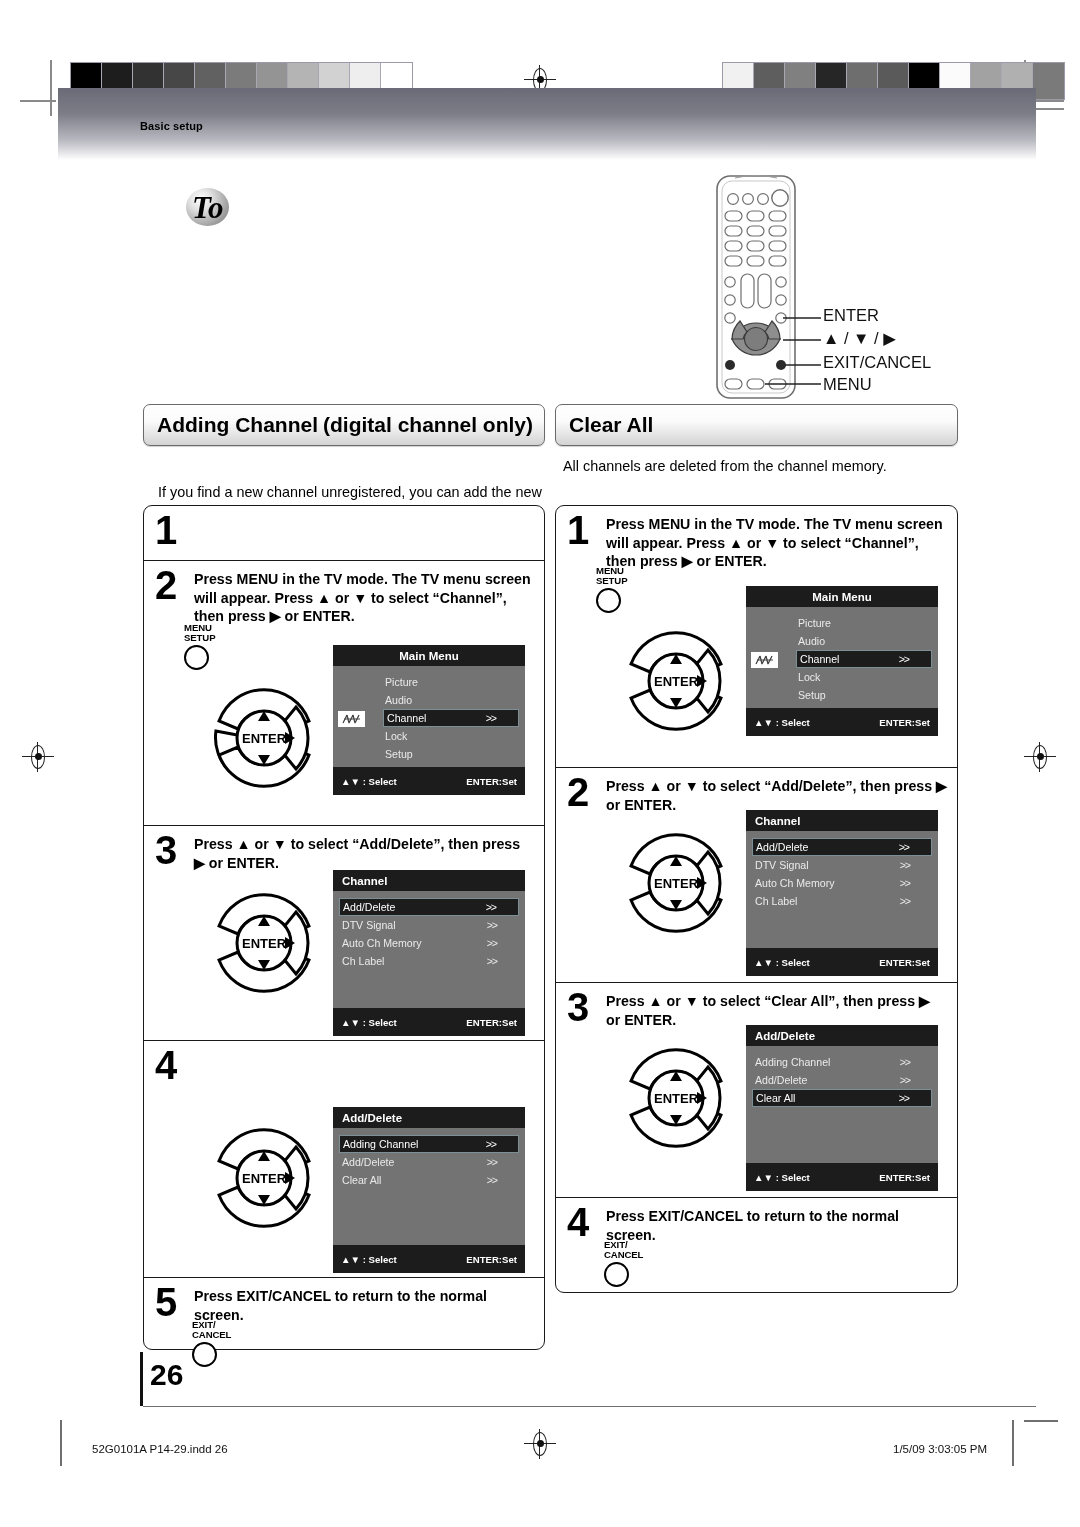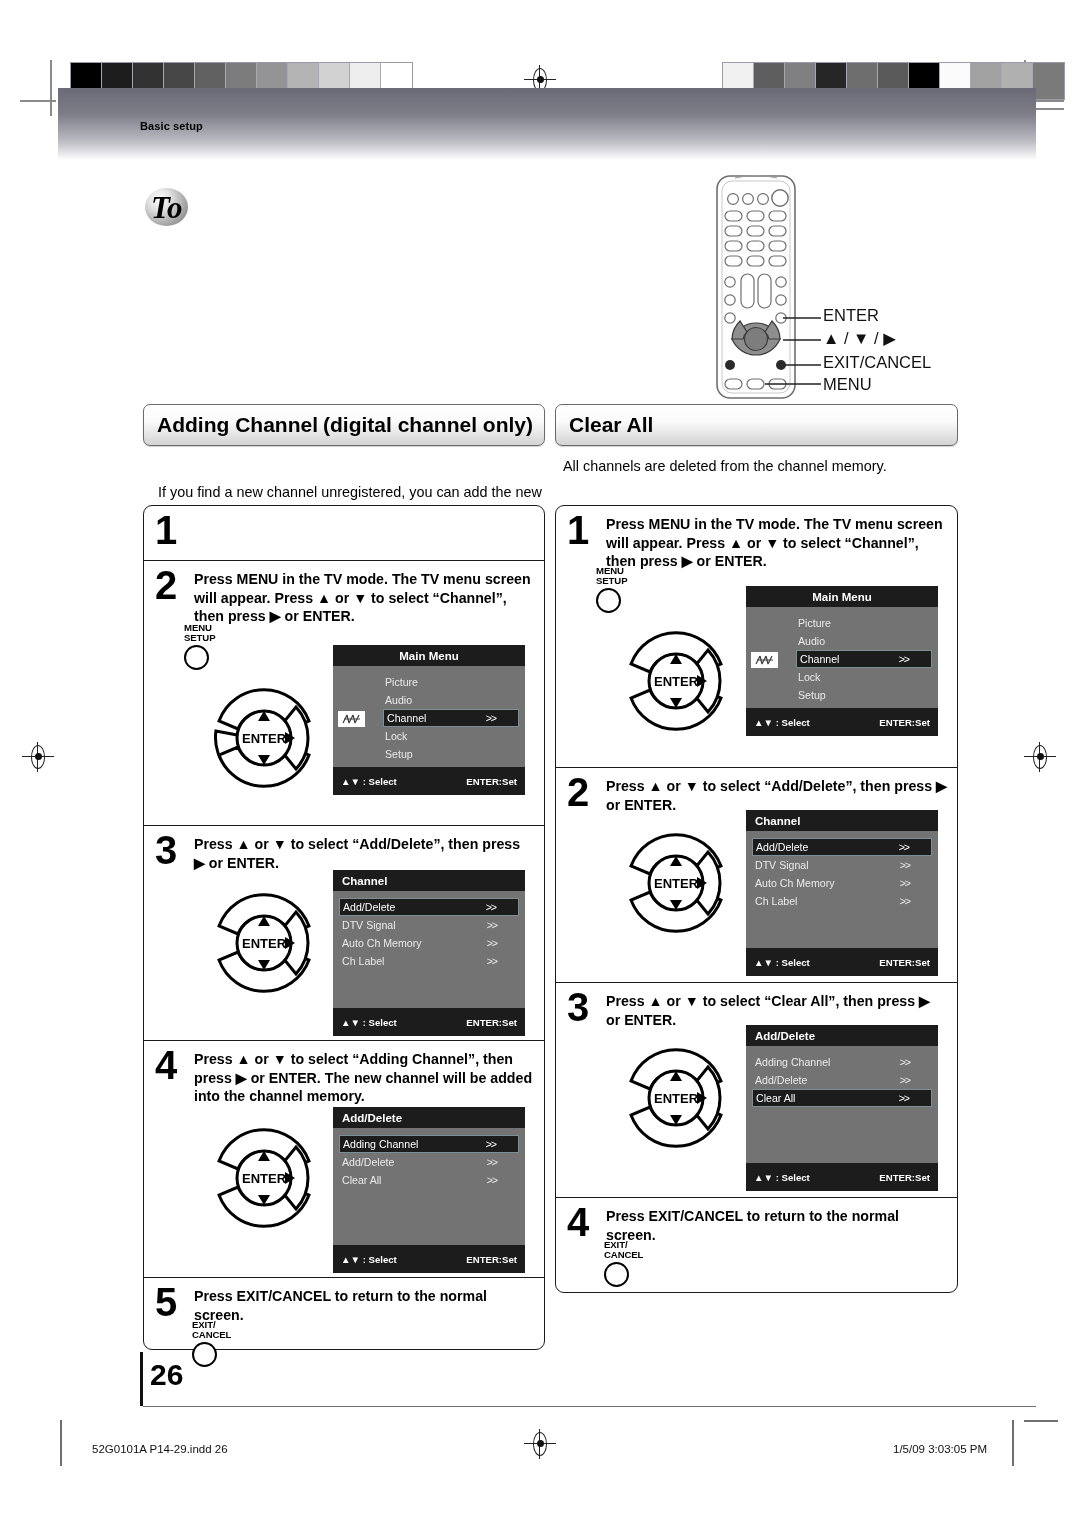--- a/index.html
+++ b/index.html
@@ -51,21 +51,21 @@
 
   
   .doc-title {
     position: absolute; left: 145px; top: 188px;
     font-family: "Liberation Serif", serif;
     font-style: italic; font-weight: bold;
     font-size: 33px; color: #000; white-space: nowrap;
   }
   .title-orb {
     display:inline-block; position:relative; width: 48px; height: 38px;
-    vertical-align: -9px; margin-right: 2px;
+    vertical-align: -9px; margin-right: 2px; margin-left: 41px;
   }
   .title-orb .orb-bg {
     position:absolute; left:0; top:0; width:43px; height:38px; border-radius:50%;
     background: radial-gradient(circle at 34% 30%, #ffffff 0%, #e2e2e2 28%, #9d9d9d 72%, #6f6f6f 100%);
   }
   .title-orb .orb-tx {
     position:absolute; left:6px; top:2px;
     font-family:"Liberation Serif", serif; font-style:italic; font-weight:bold;
     font-size:31px; color:#000;
   }
@@ -398,21 +398,20 @@
       </div>
       <div class="osd-foot">
         <span>▲▼ : Select</span>
         <span>ENTER:Set</span>
       </div>
     </div>
   </div>
 
   <div class="step" style="height:237px;">
     <div class="step-num">4</div>
-    <div class="step-text">Press ▲ or ▼ to select “Adding Channel”, then press ▶ or ENTER. The new channel will be added into the channel memory.</div>
 
     <div style="position:absolute; left:55px; top:78px;">
       <svg width="130" height="118" viewBox="0 0 130 118">
         <path d="M20 42 a48 48 0 0 1 90 0 l-19 8 a28 28 0 0 0 -52 0 z" fill="#fff" stroke="#000" stroke-width="3"></path>
         <path d="M20 76 a48 48 0 0 0 90 0 l-19 -8 a28 28 0 0 1 -52 0 z" fill="#fff" stroke="#000" stroke-width="3"></path>
         <path d="M97 28 a46 46 0 0 1 0 62 l-13 -16 a26 26 0 0 0 0 -30 z" fill="#fff" stroke="#000" stroke-width="3"></path>
         <circle cx="65" cy="59" r="27" fill="#fff" stroke="#000" stroke-width="3"></circle>
         <text x="65" y="64" font-family="Liberation Sans, sans-serif" font-size="13" font-weight="bold" text-anchor="middle" fill="#000">ENTER</text>
         <polygon points="65,32 59,42 71,42" fill="#000"></polygon>
         <polygon points="65,86 59,76 71,76" fill="#000"></polygon>

